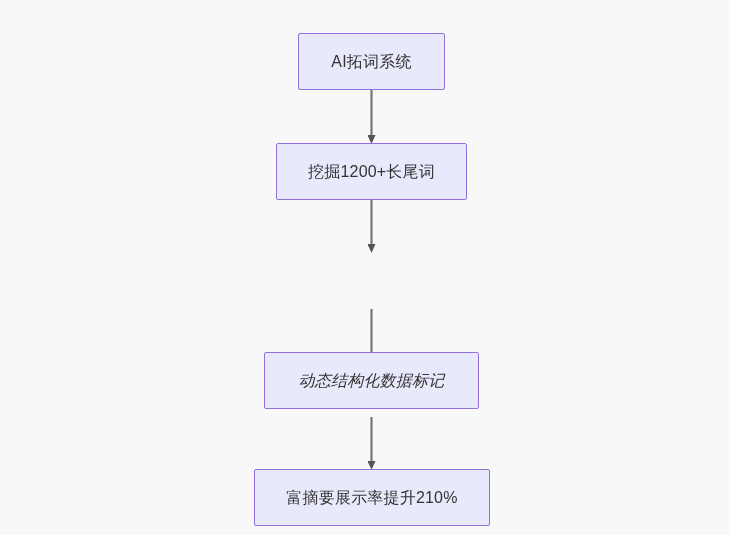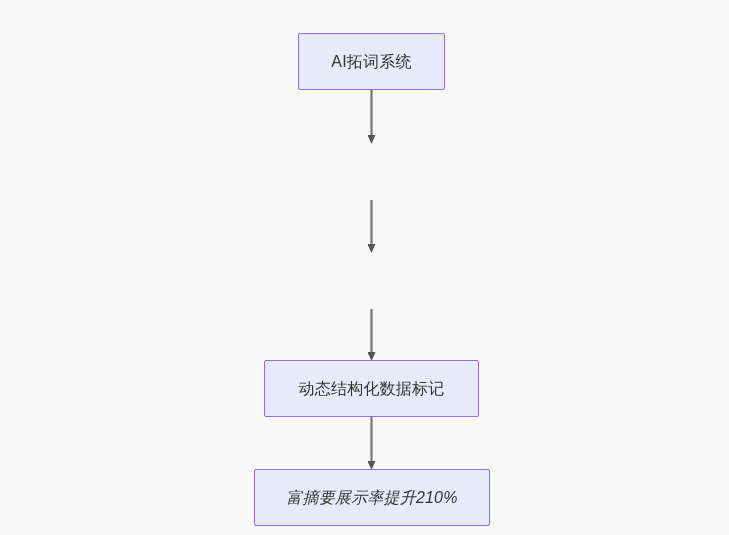--- a/index.html
+++ b/index.html
@@ -64,23 +64,26 @@
       <line x1="371.5" y1="181" x2="371.5" y2="225" marker-end="url(#arrowhead)"></line>
       <line x1="371.5" y1="290" x2="371.5" y2="333" marker-end="url(#arrowhead)"></line>
       <line x1="371.5" y1="398" x2="371.5" y2="442" marker-end="url(#arrowhead)"></line>
     </g>
   </svg>
 
   <div class="node" style="left:298px; top:14px; width:147px; height:57px;">
     <span class="node-label">AI拓词系统</span>
   </div>
 
+  <div class="node" style="left:276px; top:124px; width:191px; height:57px;">
+    <span class="node-label">挖掘1200+长尾词</span>
+  </div>
 
 
-  <div class="node" style="left:264px; top:341px; width:215px; height:57px;">
+  <div class="node" style="left:264px; top:333px; width:215px; height:57px;font-style:italic;">
     <span class="node-label">动态结构化数据标记</span>
   </div>
 
-  <div class="node" style="left:254px; top:450px; width:236px; height:57px;font-style:italic;">
+  <div class="node" style="left:254px; top:450px; width:236px; height:57px;">
     <span class="node-label">富摘要展示率提升210%</span>
   </div>
 
 </div>
 
 </body></html>

